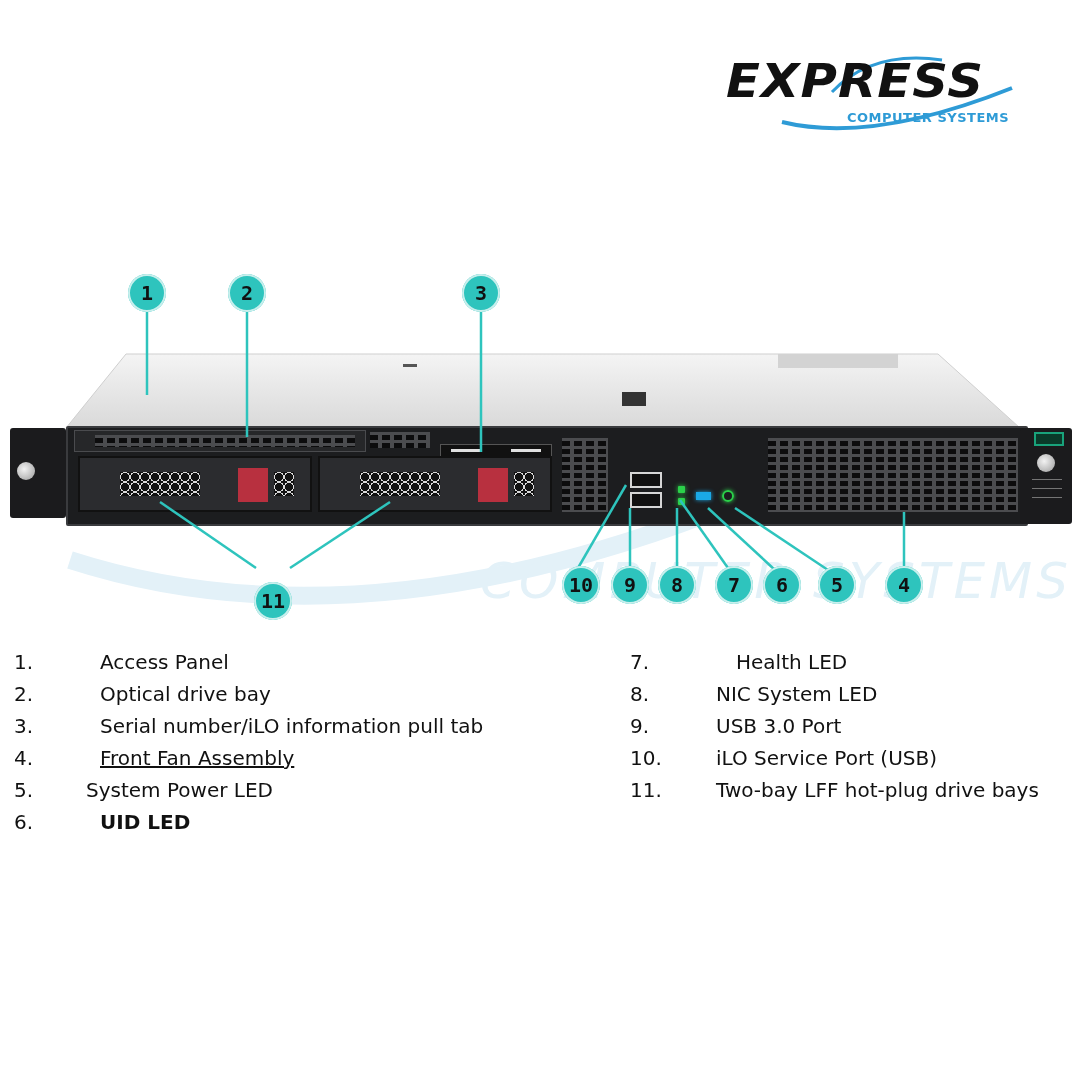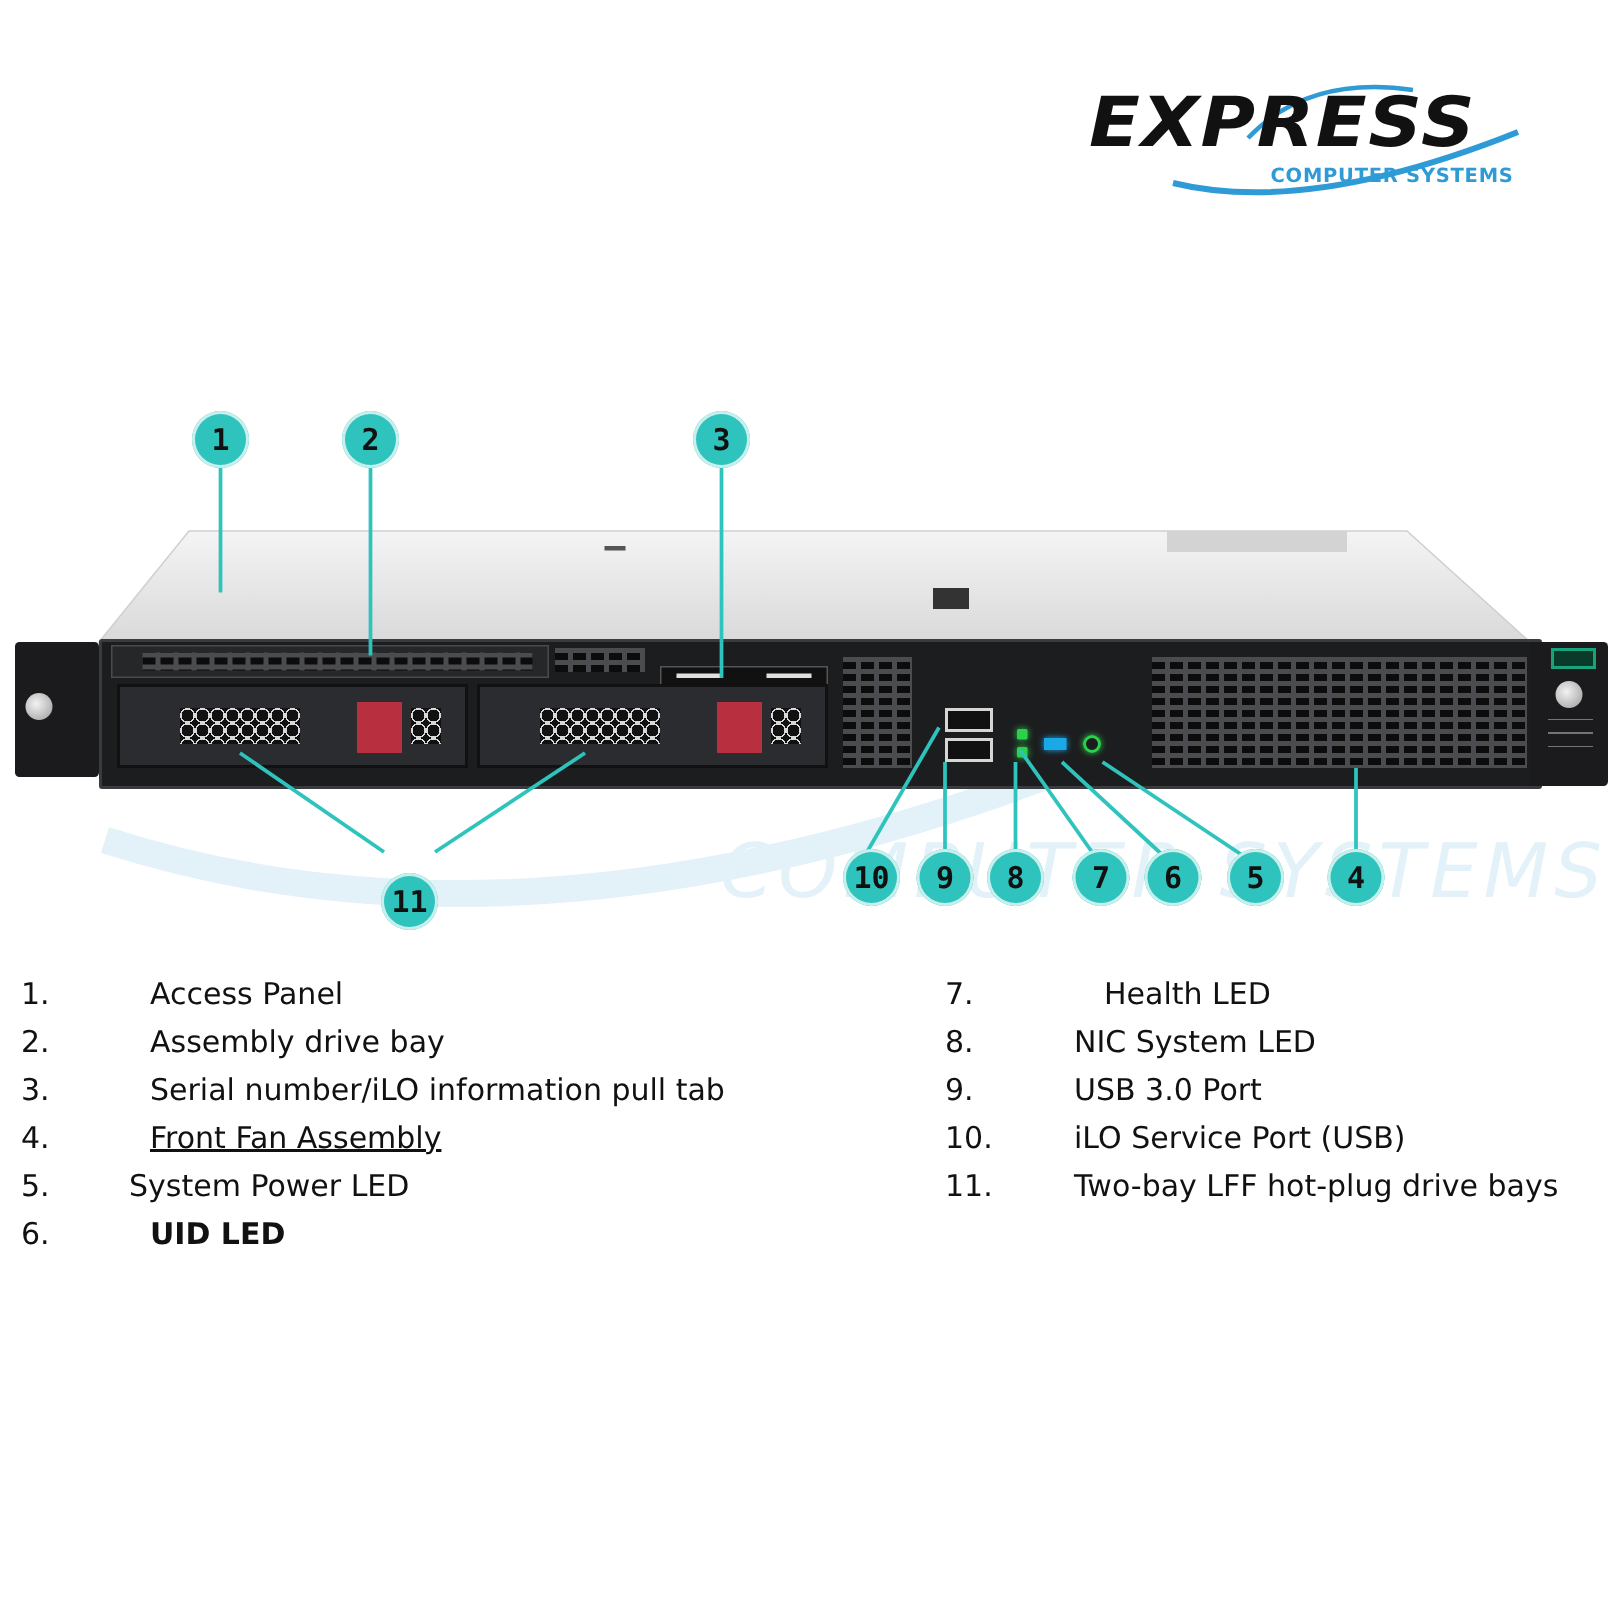--- a/index.html
+++ b/index.html
@@ -180,21 +180,21 @@
 <div class="callout" style="left:562px; top:566px;">10</div>
 <div class="callout" style="left:254px; top:582px;">11</div>
 
 <div class="legend" style="left:14px; top:650px;">
   <div class="legend-row" style="top:0px;">
     <span class="legend-num">1.</span>
     <span class="legend-label" style="left:86px;text-align:right;">Access Panel</span>
   </div>
   <div class="legend-row" style="top:32px;">
     <span class="legend-num">2.</span>
-    <span class="legend-label" style="left:86px;">Assembly drive bay</span>
+    <span class="legend-label" style="left:86px;">Optical drive bay</span>
   </div>
   <div class="legend-row" style="top:64px;">
     <span class="legend-num">3.</span>
     <span class="legend-label" style="left:86px;">Serial number/iLO information pull tab</span>
   </div>
   <div class="legend-row" style="top:96px;">
     <span class="legend-num">4.</span>
     <span class="legend-label" style="left:86px;text-decoration:underline;">Front Fan Assembly</span>
   </div>
   <div class="legend-row" style="top:128px;">

